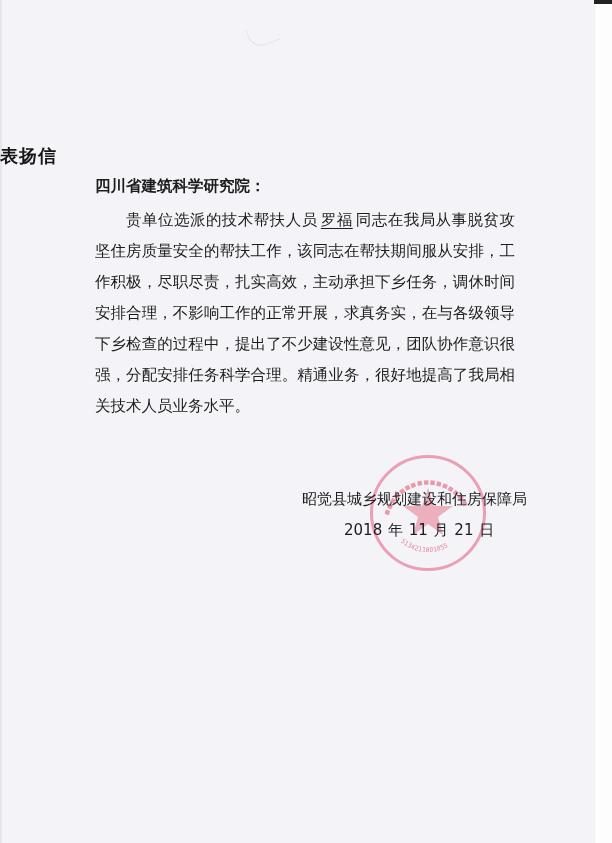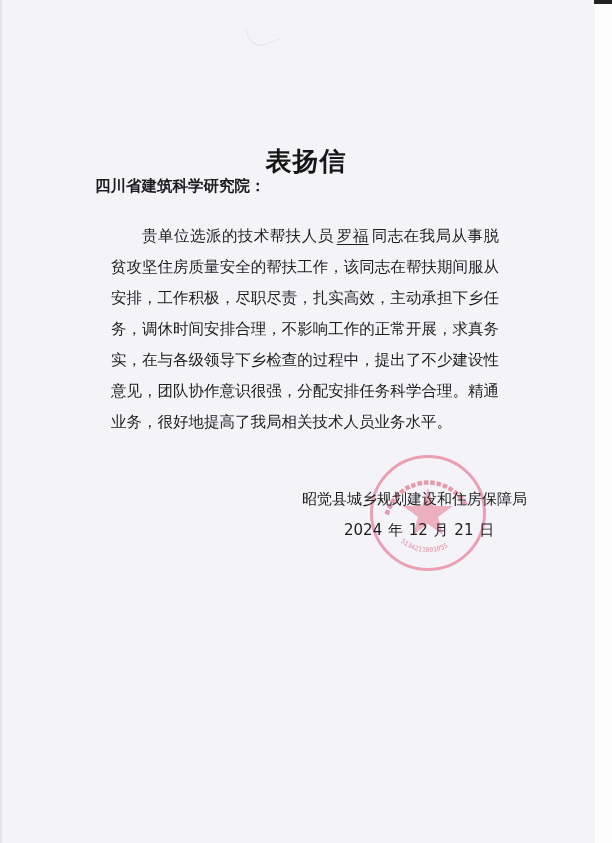--- a/index.html
+++ b/index.html
@@ -57,22 +57,22 @@
       border-bottom: 1px solid #d8d8de;
       border-radius: 0 0 0 14px;
       transform: rotate(-20deg);
       opacity: 0.7;
     }
     .title {
       position: absolute;
       left: 0;
       width: 612px;
       top: 144px;
-      text-align: center;
-      font-size: 26px;
+      text-align: left;
+      font-size: 18px;
       font-weight: bold;
       letter-spacing: 1px;
       color: #161616;
     }
     .salutation {
       position: absolute;
       left: 95px;
       top: 176px;
       font-size: 15.5px;
       font-weight: bold;
@@ -80,21 +80,21 @@
     .body-text {
       position: absolute;
       left: 95px;
       top: 205px;
       width: 420px;
       font-size: 15.5px;
       line-height: 31px;
       text-align: justify;
     }
     .body-text p {
-      margin: 16px;
+      margin: 0;
       text-indent: 2em;
     }
     .name-underline {
       text-decoration: underline;
       text-underline-offset: 3px;
       padding: 0 3px;
     }
     .stamp {
       position: absolute;
       left: 370px;
@@ -153,13 +153,13 @@
     <text font-size="9" fill="rgba(226,90,120,0.6)" font-family="DejaVu Sans, sans-serif">
       <textPath href="#seal-arc-top">▪▪▪▪▪▪▪▪▪▪▪▪▪▪▪▪</textPath>
     </text>
     <text font-size="6.5" fill="rgba(226,90,120,0.7)" font-family="DejaVu Sans Mono, monospace">
       <textPath href="#seal-arc-bottom" startOffset="8" id="seal-number-path">5134211001055</textPath>
     </text>
   </svg>
 </div>
 
 <div class="signature">昭觉县城乡规划建设和住房保障局</div>
-<div class="date">2024 年 12 月 21 日</div>
+<div class="date">2018 年 11 月 21 日</div>
 
 </body></html>

